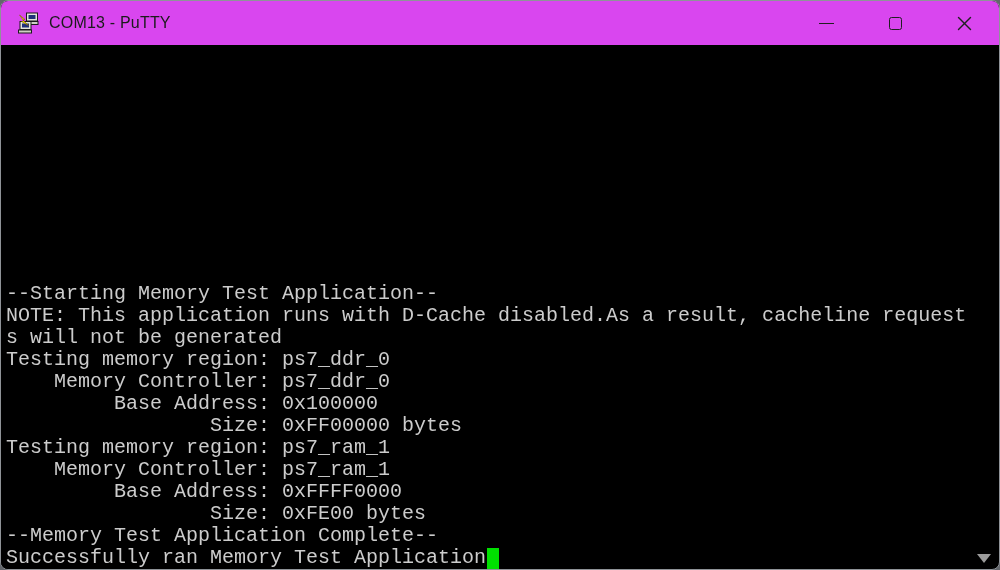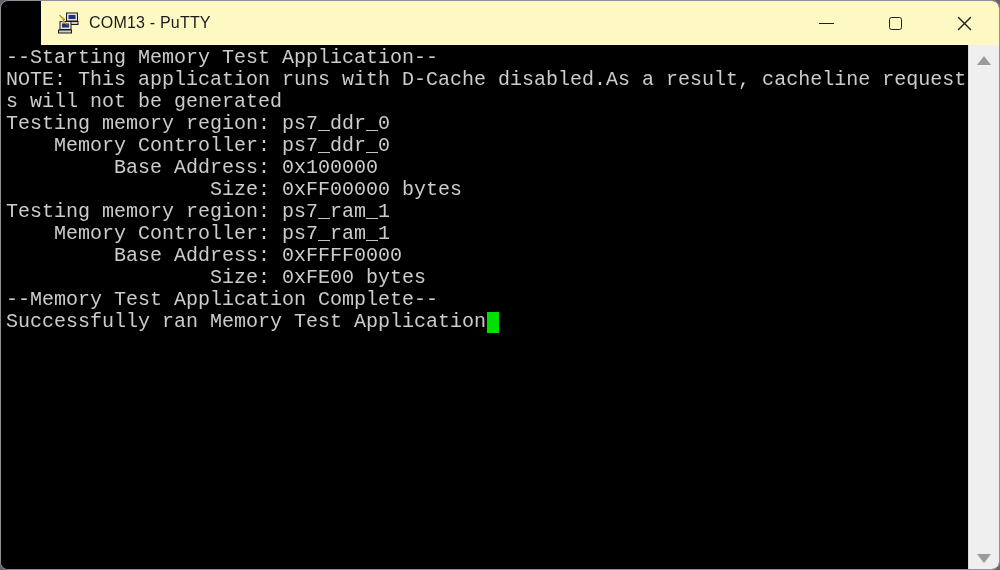--- a/index.html
+++ b/index.html
@@ -10,43 +10,43 @@
     border-radius: 8px;
     overflow: hidden;
     border: 1px solid #8f9398;
     display: flex; flex-direction: column;
     background: #000;
   }
 
   
   .titlebar {
     height: 44px; flex: 0 0 44px;
-    background: #fef9c3;
-    display: flex; align-items: center; margin-left: 40px;
+    background: #d946ef;
+    display: flex; align-items: center;
   }
   .app-icon { width: 22px; height: 22px; margin-left: 16px; flex: 0 0 22px; }
   .window-title {
     margin-left: 10px;
     font-size: 16px; color: #1b1b1b;
     letter-spacing: 0.2px;
     white-space: nowrap;
   }
   .controls { margin-left: auto; height: 100%; display: flex; }
   .ctl-btn {
     width: 69px; height: 100%;
     display: flex; align-items: center; justify-content: center;
     background: transparent; border: none; cursor: pointer;
   }
   .glyph-min { width: 15px; height: 0; border-top: 1.5px solid #202020; display: block; }
   .glyph-max { width: 13px; height: 13px; border: 1.4px solid #202020; border-radius: 2.5px; display: block; }
   .glyph-close { width: 15px; height: 15px; display: block; }
   .glyph-close line { stroke: #202020; stroke-width: 1.4; stroke-linecap: round; }
 
   
-  .main { flex: 1; display: flex; min-height: 0; }
+  .main { flex: 1; display: flex; min-height: 0; align-items: flex-end; }
 
   .terminal {
     flex: 1;
     background: #000000;
     color: #cccccc;
     font-family: "Liberation Mono", "DejaVu Sans Mono", monospace;
     font-size: 20px;
     line-height: 22px;
     padding: 2px 0 0 5px;
     white-space: pre;

